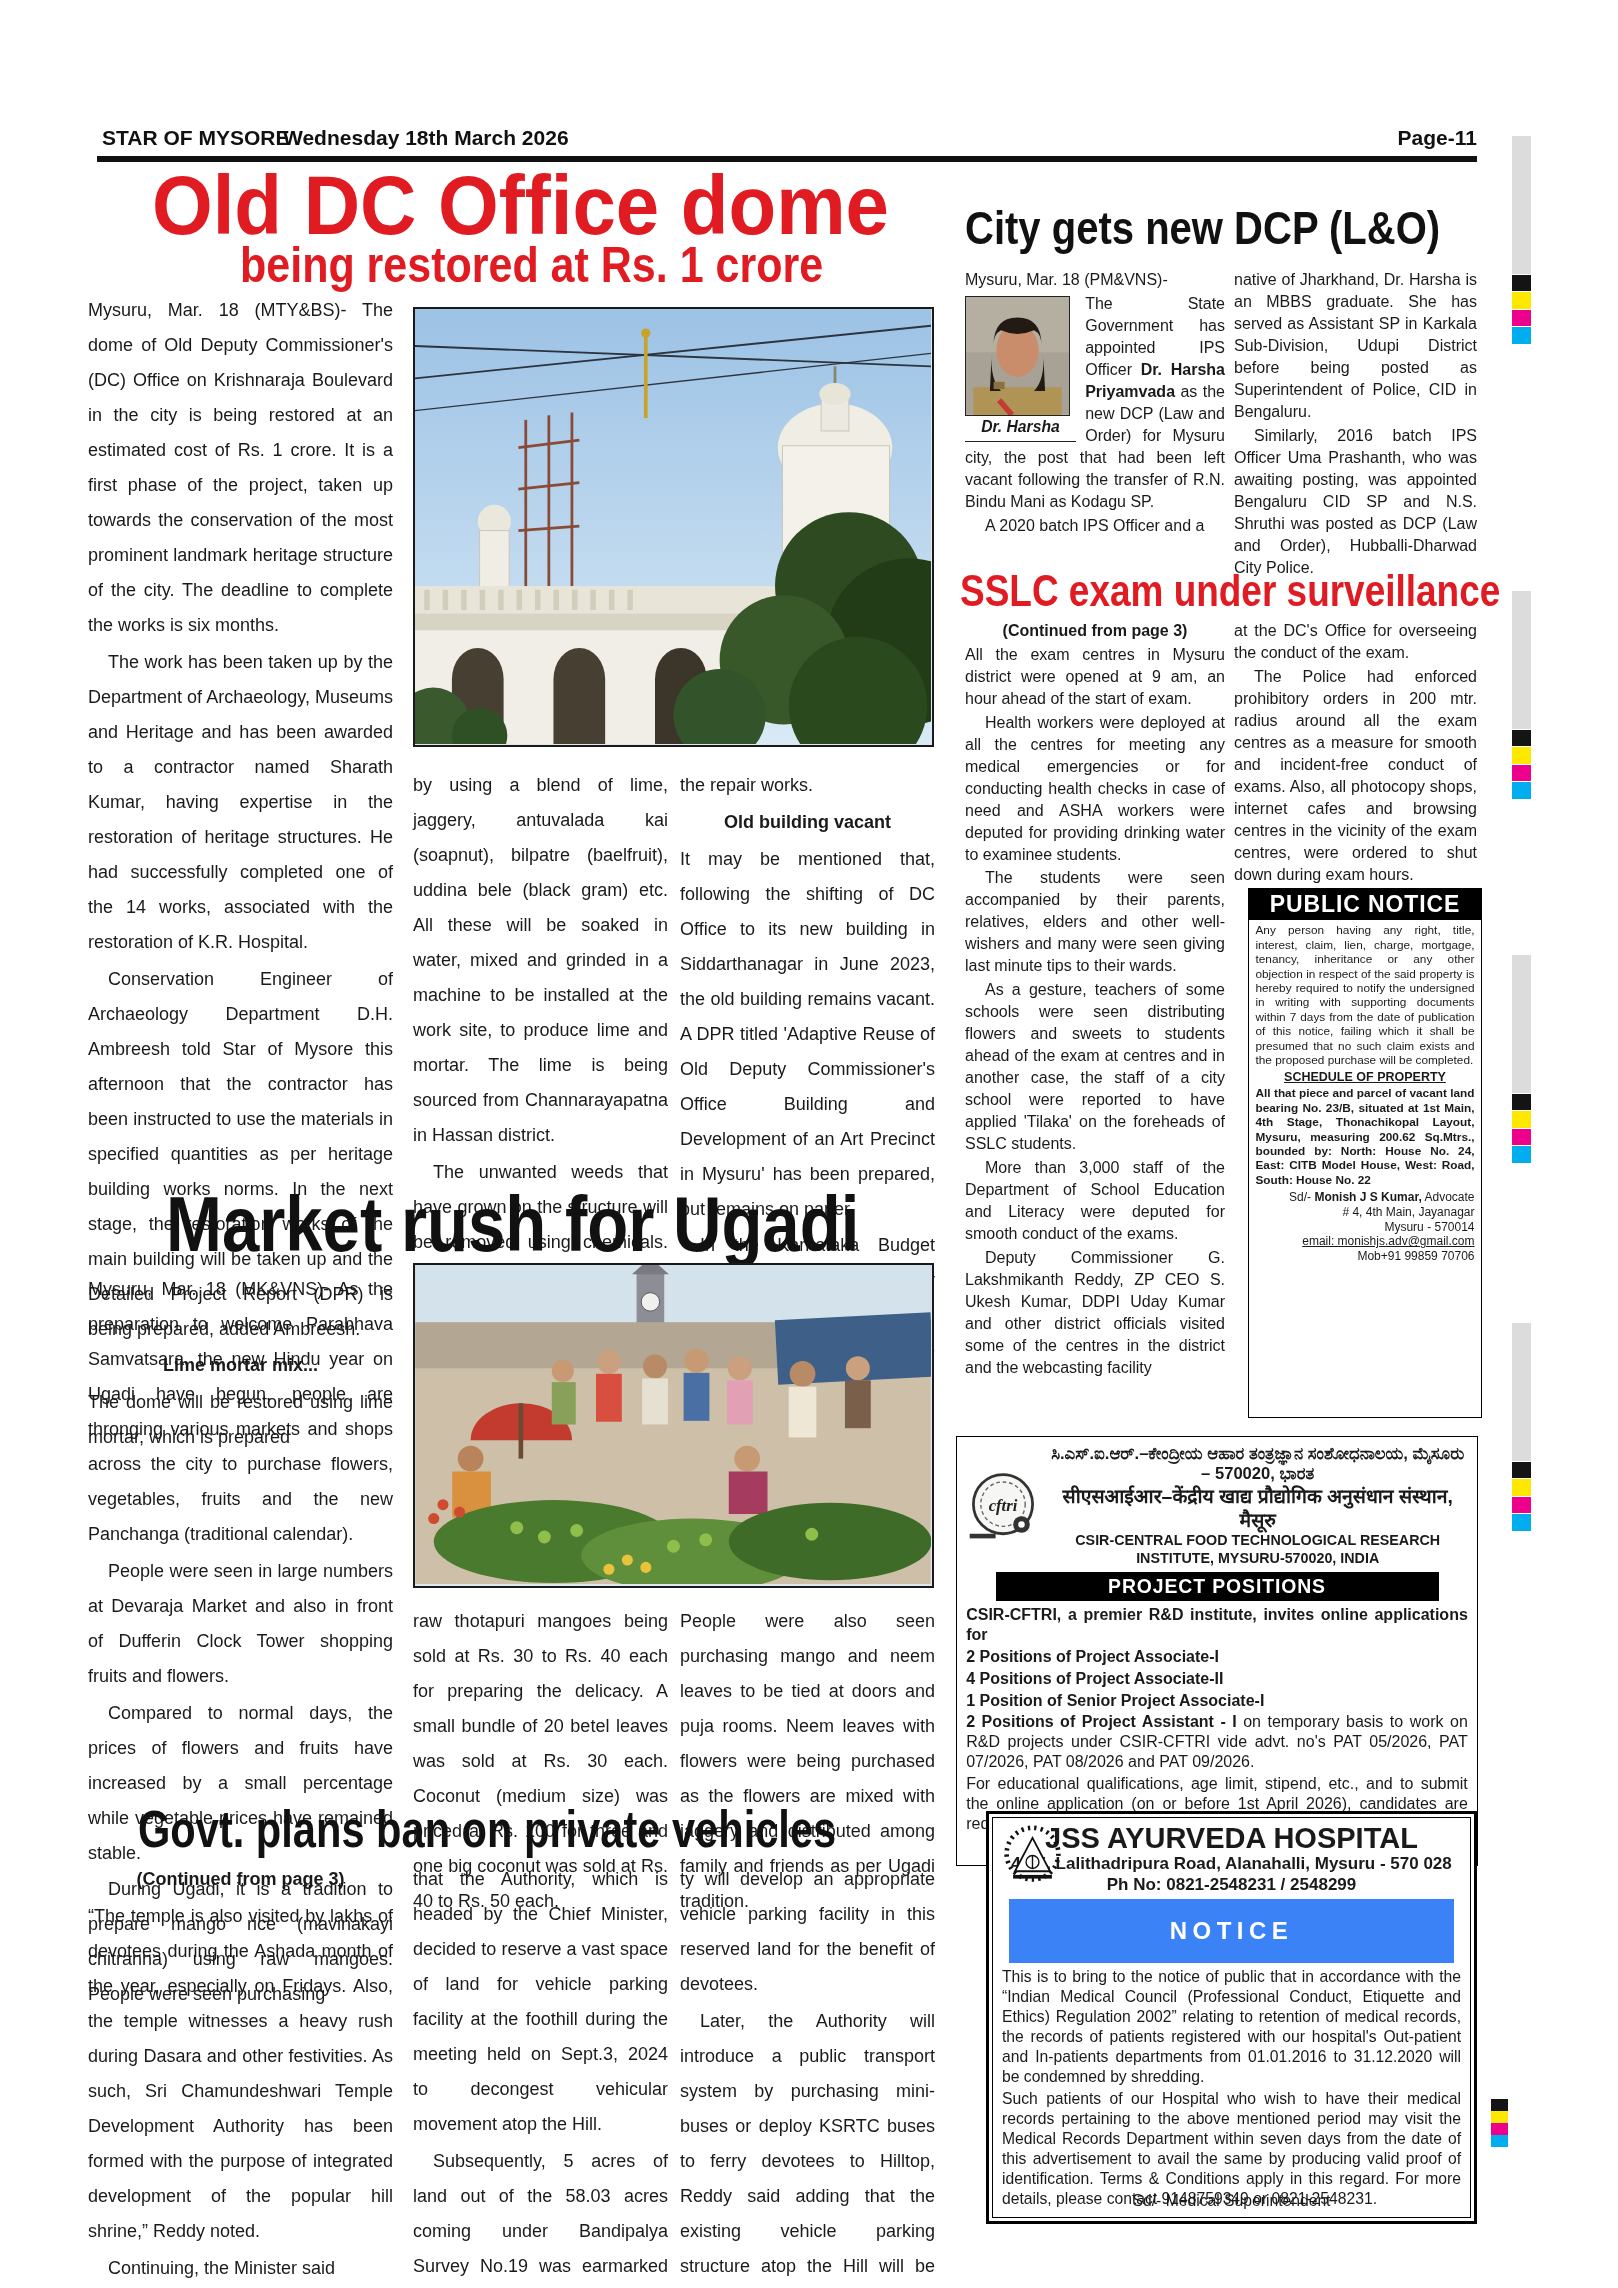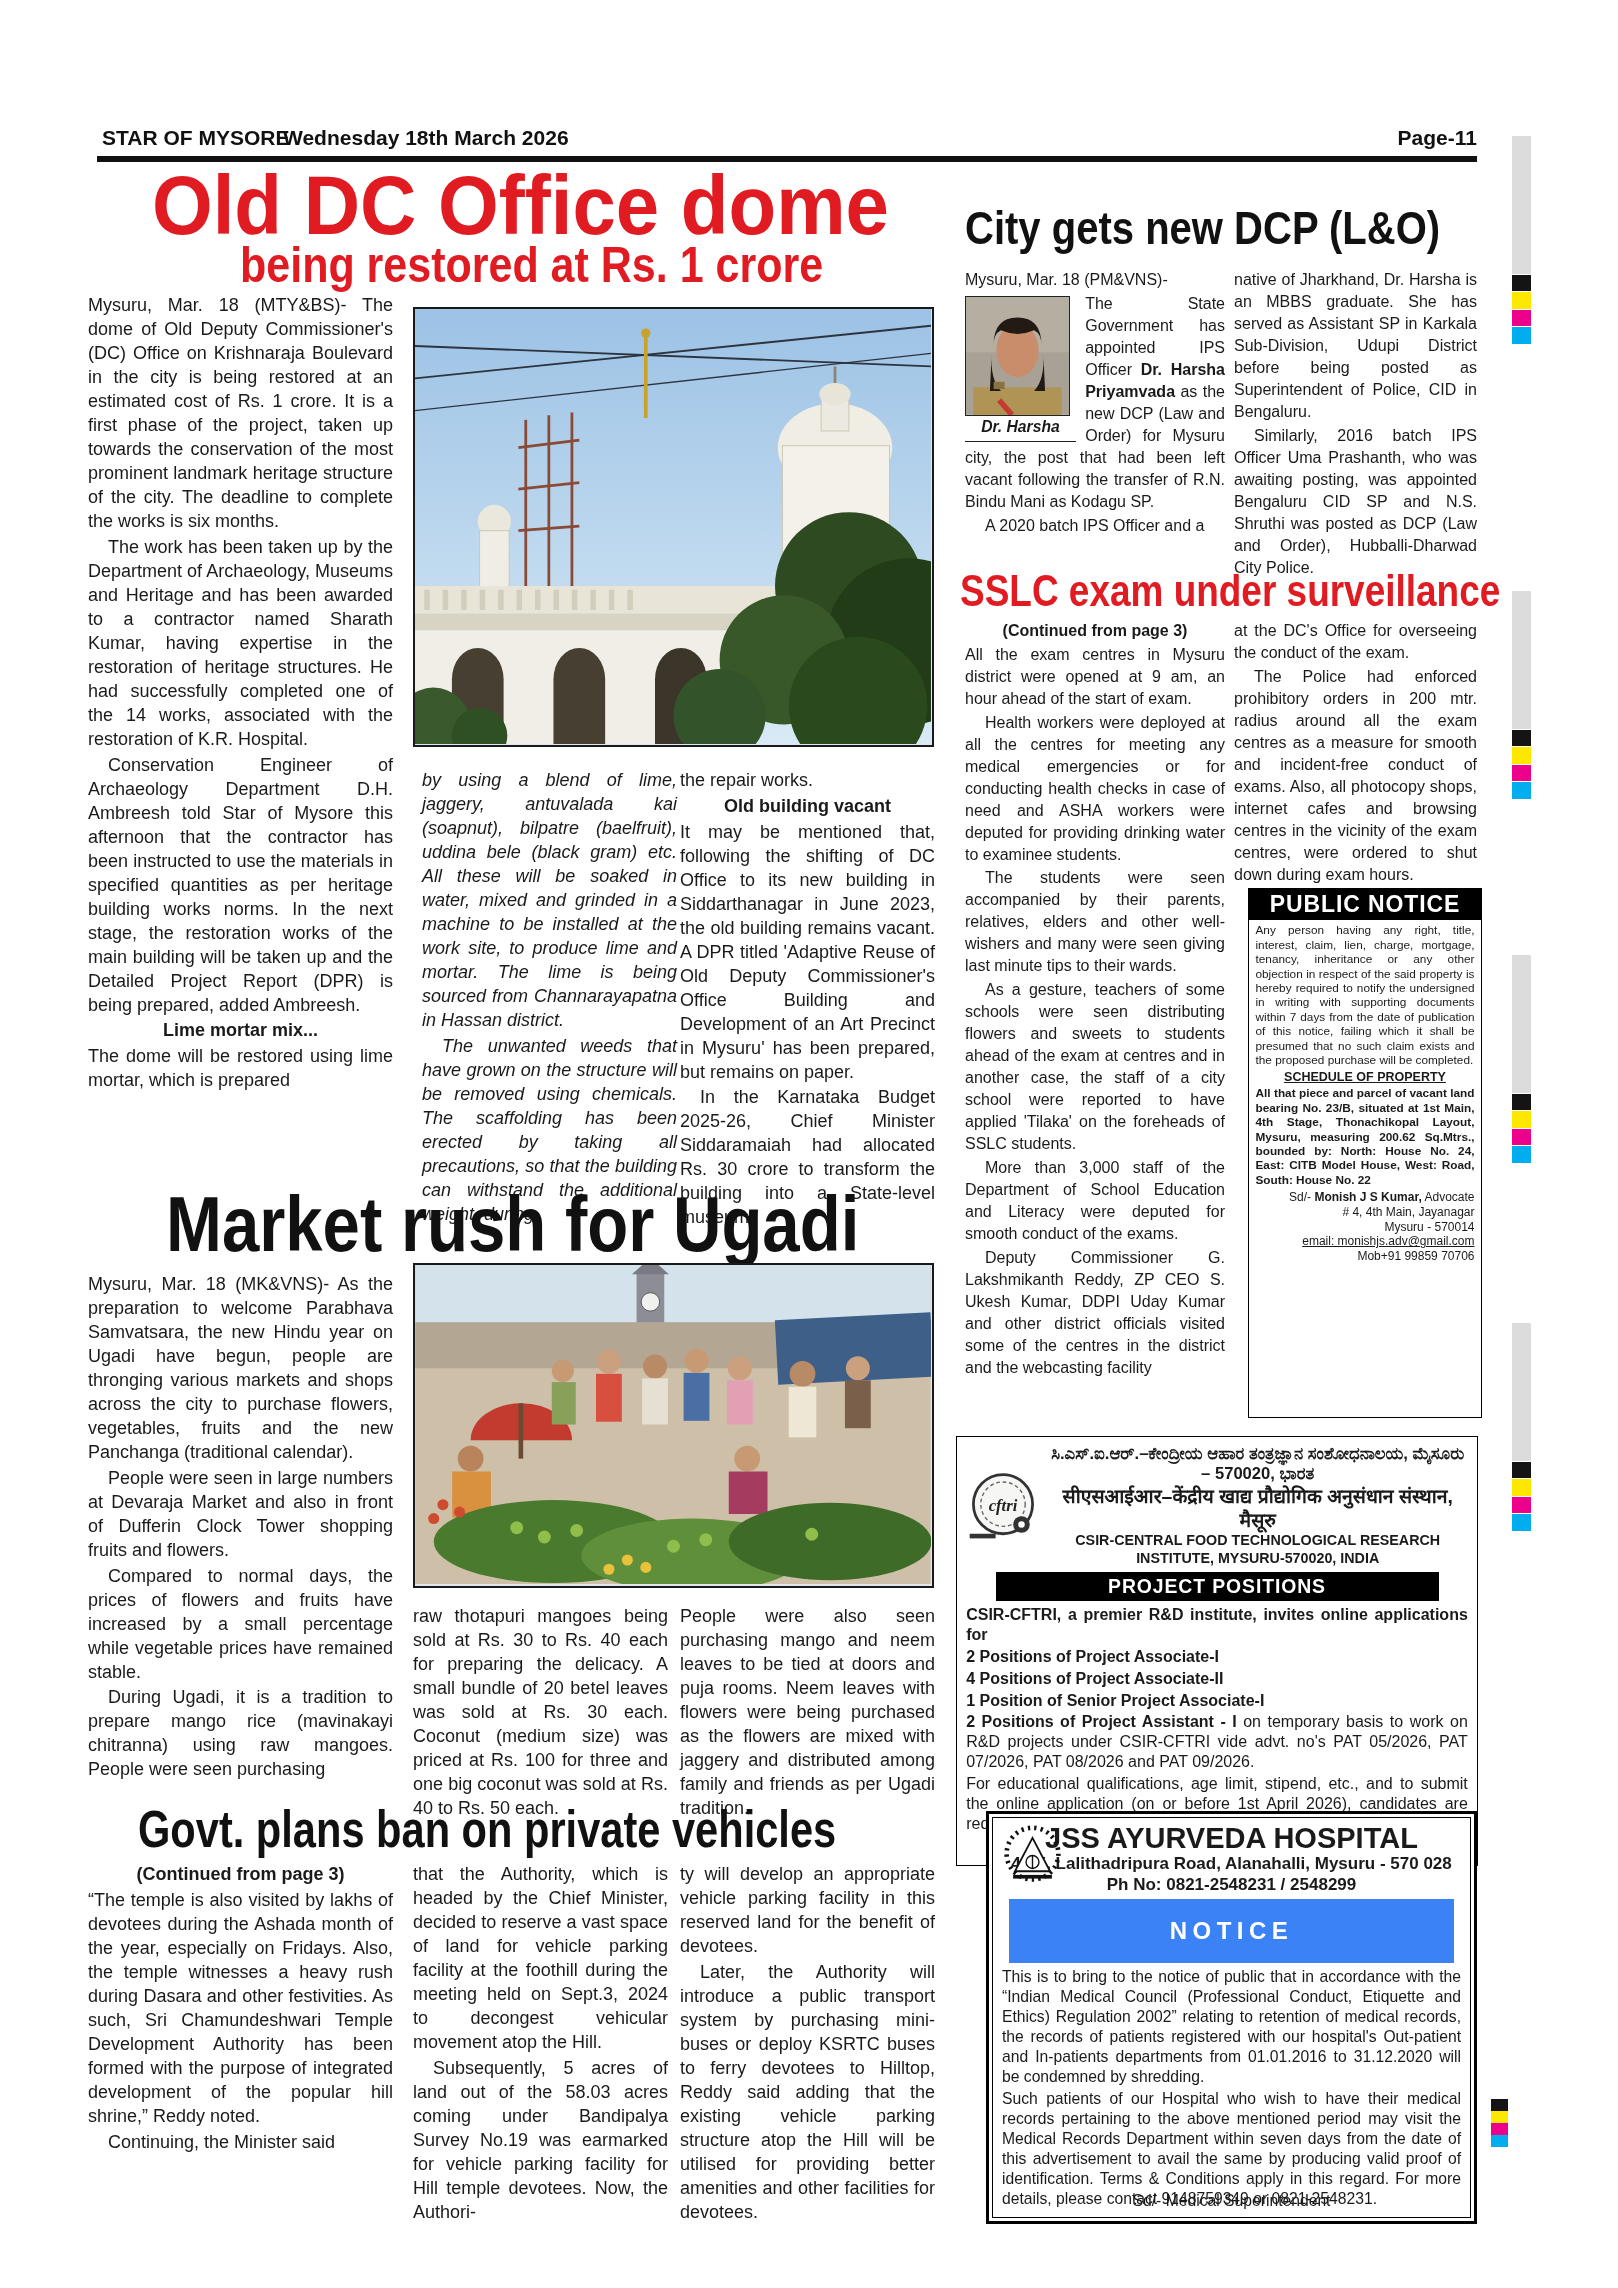--- a/index.html
+++ b/index.html
@@ -10,21 +10,21 @@
   .mast{font-weight:bold;font-size:21px;color:#111;}
   .rule{background:#111;height:5.5px;}
   
   .hl{font-weight:bold;line-height:1;white-space:nowrap;transform-origin:left center;}
   .hl.red{color:#e01b22;}
   .hl.black{color:#111;}
   
   .col{text-align:justify;}
   .col p{margin:0 0 1.8px 0;}
   .col p.ind{text-indent:20px;}
-  .left-col{font-size:18px;line-height:24px;}
+  .left-col{font-size:18px;line-height:35px;}
   .right-col{font-size:16px;line-height:22px;}
   .crosshead{font-weight:bold;text-align:center;text-indent:0 !important;}
   .contd{font-weight:bold;text-align:center;text-indent:0 !important;}
   .photo{border:2.8px solid #1a1a1a;background:#dfe8ef;box-sizing:border-box;}
   
   .harsha-fig{float:left;width:111px;margin:2.8px 9.2px 1.8px 0;}
   .harsha-fig .ph{border:1.8px solid #222;display:block;}
   .harsha-cap{font-weight:bold;font-style:italic;font-size:15.7px;text-align:center;
               border-bottom:1.8px solid #222;padding:0.9px 0 2.8px 0;}
   
@@ -141,21 +141,21 @@
     <circle cx="470" cy="300" r="80" fill="#2d4a20"></circle>
     <circle cx="535" cy="360" r="90" fill="#223c18"></circle>
     <circle cx="400" cy="380" r="70" fill="#38582a"></circle>
     <circle cx="480" cy="430" r="75" fill="#2a4a1e"></circle>
     <circle cx="330" cy="440" r="50" fill="#33532a"></circle>
     <circle cx="20" cy="450" r="40" fill="#3a5a2e"></circle>
     <circle cx="70" cy="462" r="30" fill="#2f4f24"></circle>
   </svg>
 </div>
 
-<div class="abs col left-col" style="left:422px;top:768px;width:255px;font-style:italic;">
+<div class="abs col left-col" style="left:413px;top:768px;width:255px;">
   <p>by using a blend of lime, jaggery, antuvalada kai (soapnut), bilpatre (baelfruit), uddina bele (black gram) etc. All these will be soaked in water, mixed and grinded in a machine to be installed at the work site, to produce lime and mortar. The lime is being sourced from Channarayapatna in Hassan district.</p>
   <p class="ind">The unwanted weeds that have grown on the structure will be removed using chemicals. The scaffolding has been erected by taking all precautions, so that the building can withstand the additional weight, during</p>
 </div>
 
 <div class="abs col left-col" style="left:680px;top:768px;width:255px;">
   <p>the repair works.</p>
   <p class="crosshead">Old building vacant</p>
   <p>It may be mentioned that, following the shifting of DC Office to its new building in Siddarthanagar in June 2023, the old building remains vacant. A DPR titled 'Adaptive Reuse of Old Deputy Commissioner's Office Building and Development of an Art Precinct in Mysuru' has been prepared, but remains on paper.</p>
   <p class="ind">In the Karnataka Budget 2025-26, Chief Minister Siddaramaiah had allocated Rs. 30 crore to transform the building into a State-level museum.</p>
 </div>

